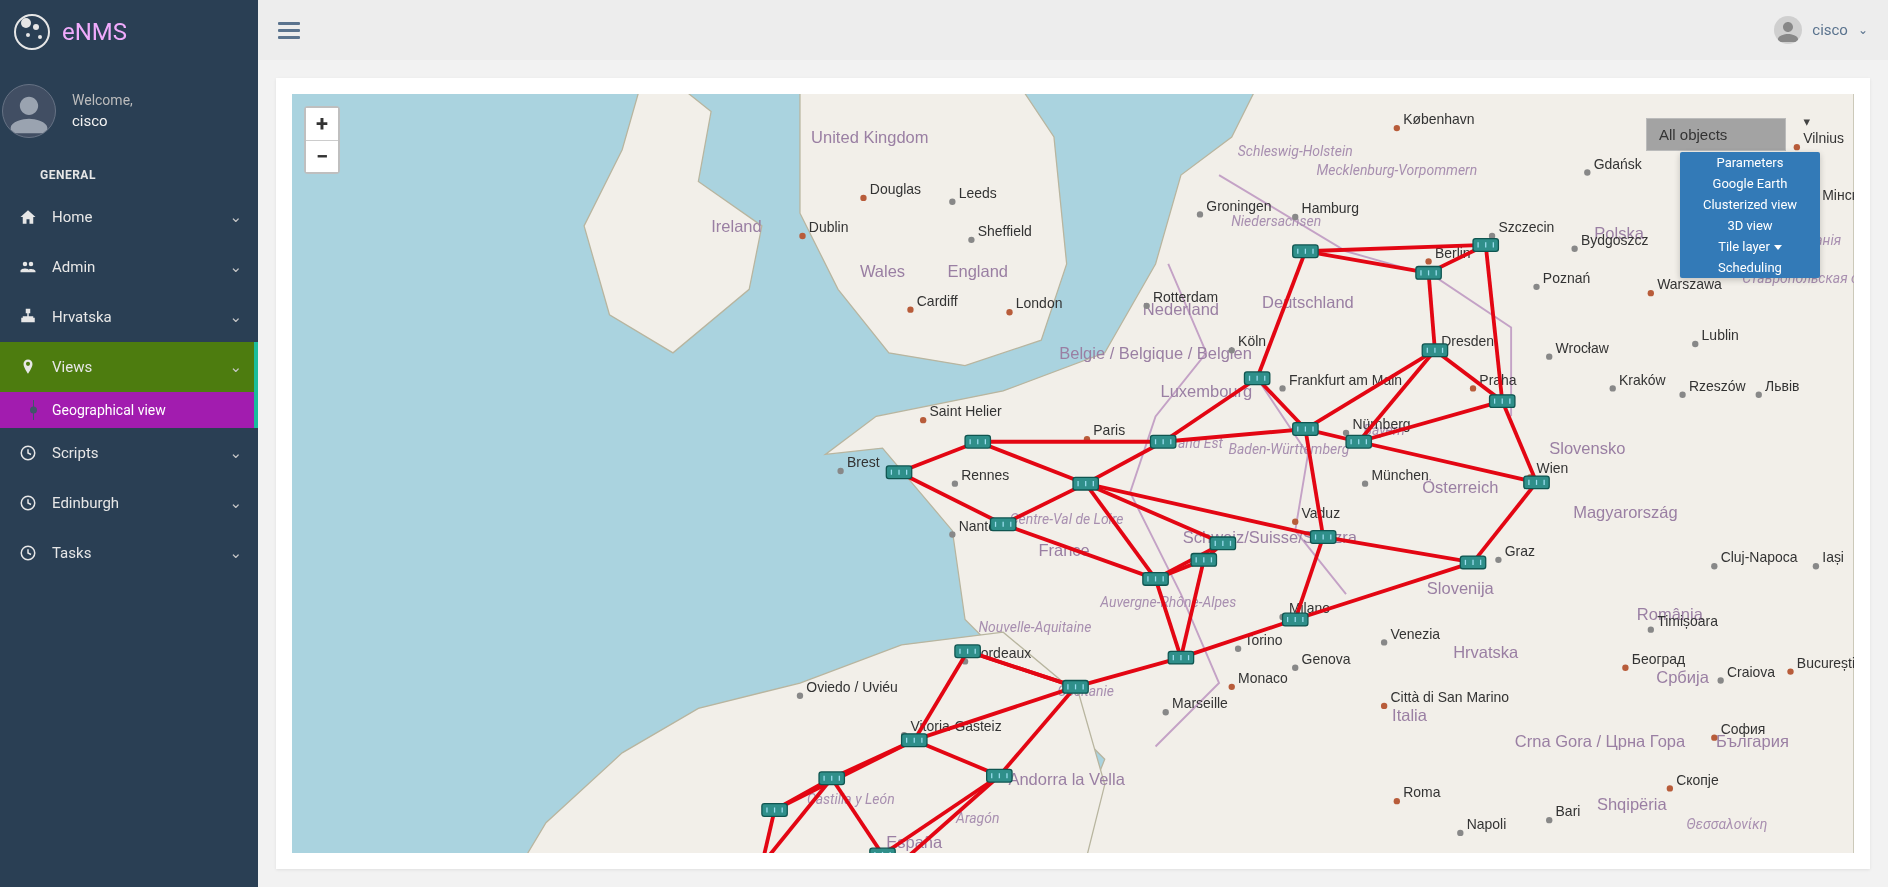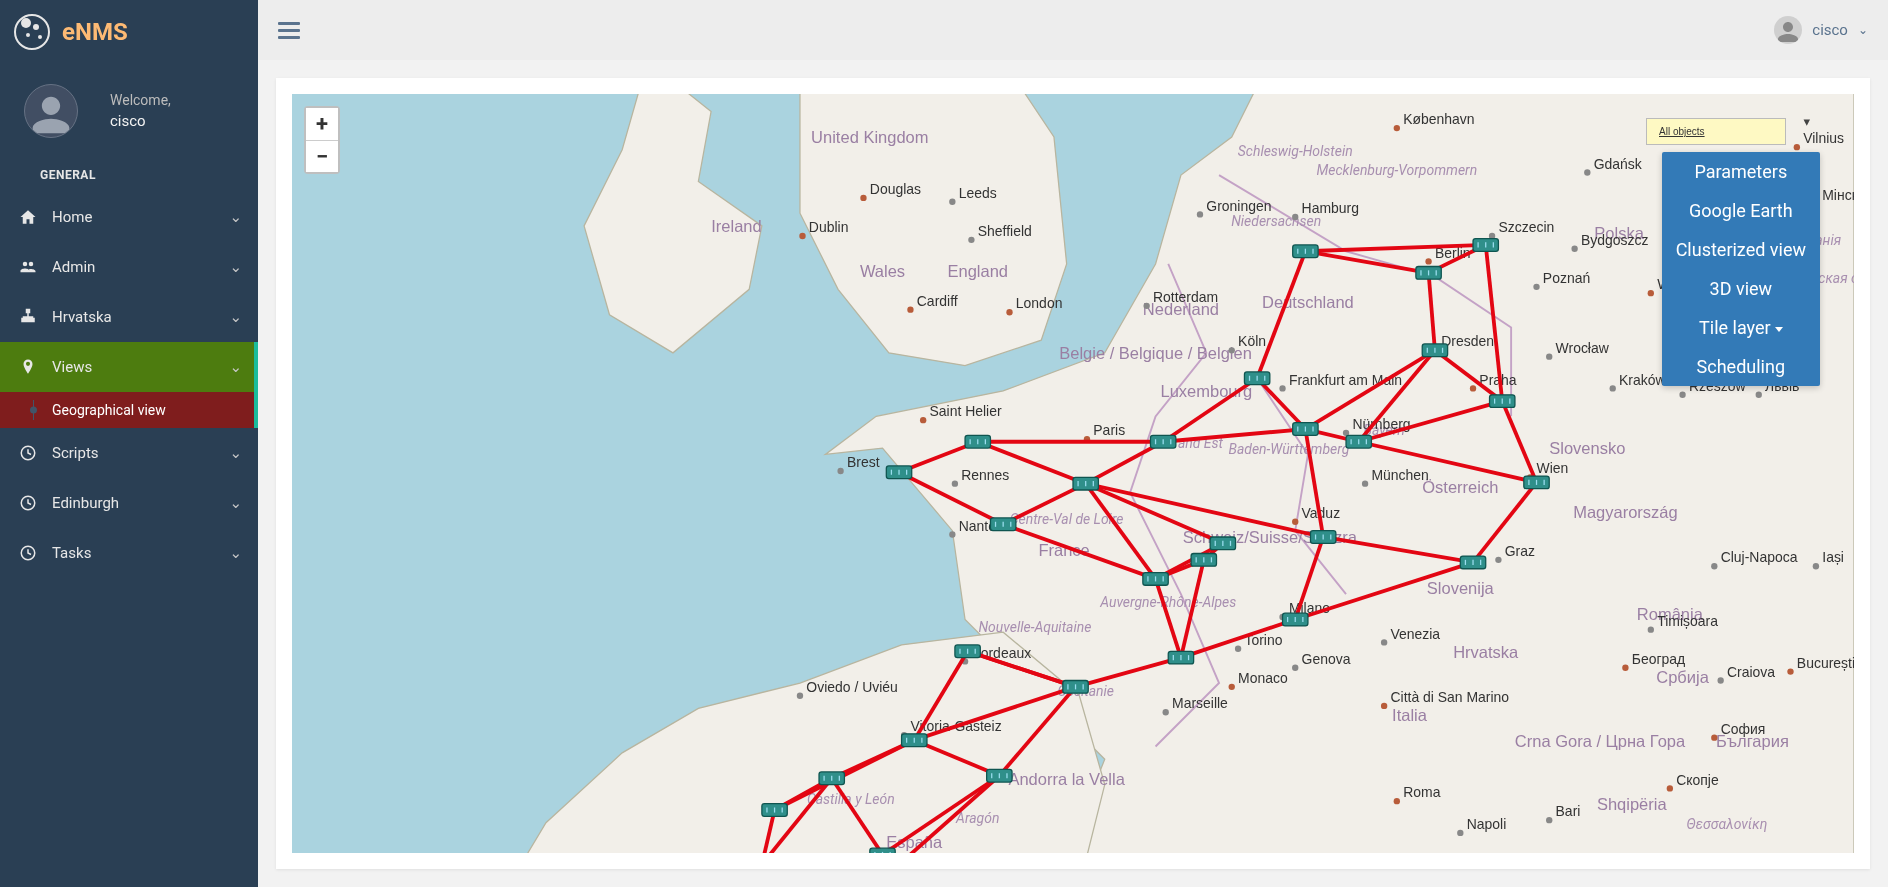--- a/index.html
+++ b/index.html
@@ -4,37 +4,37 @@
 <style>
   * { box-sizing: border-box; margin: 0; padding: 0; }
   html, body { height: 100%; font-family: -apple-system, BlinkMacSystemFont, "Segoe UI", Roboto, sans-serif; overflow: hidden; }
   body { display: flex; background: #f2f2f2; }
 
   
   .sidebar { width: 258px; background: #2a3f54; color: #e7e7e7; display: flex; flex-direction: column; flex-shrink: 0; }
   .brand { display: flex; align-items: center; gap: 12px; padding: 14px 16px 14px 14px; }
   .brand-logo { width: 36px; height: 36px; border: 2px solid #e6e6e6; border-radius: 50%; position: relative; }
   .brand-logo::before { content: ""; position: absolute; width: 10px; height: 10px; border-radius: 50%; background: #e6e6e6; top: 2px; left: 5px; box-shadow: 10px 4px 0 -2px #e6e6e6, 2px 12px 0 -3px #e6e6e6, 14px 14px 0 -3px #e6e6e6; }
-  .brand-name { font-size: 24px; color: #fdba74; font-weight: 700; }
-
-  .user-block { display: flex; align-items: center; gap: 32px; padding: 20px 16px 24px 24px; }
+  .brand-name { font-size: 24px; color: #f0abfc; font-weight: 400; }
+
+  .user-block { display: flex; align-items: center; gap: 16px; padding: 20px 16px 24px 2px; }
   .avatar { width: 54px; height: 54px; border-radius: 50%; background: #414e63; border: 1px solid #667284; display: flex; align-items: flex-end; justify-content: center; overflow: hidden; }
   .avatar svg { width: 44px; height: 44px; fill: #9aa3b0; }
   .welcome-label { font-size: 14px; color: #bcbcbc; }
   .welcome-user { font-size: 15px; color: #f2f2f2; margin-top: 4px; }
 
   .section-header { padding: 6px 16px 10px 16px; font-size: 12px; font-weight: 700; letter-spacing: 0.5px; color: #e6e6e6; margin-left: 24px; }
 
   .menu { list-style: none; }
   .menu-item { display: flex; align-items: flex-end; padding: 16px 16px 16px 18px; color: #e7e7e7; font-size: 15px; cursor: pointer; position: relative; }
   .menu-item .icon { width: 20px; display: inline-flex; justify-content: center; margin-right: 14px; }
   .menu-item .chev { margin-left: auto; font-size: 15px; color: #c9c9c9; }
   .menu-item.active { background: #4d7c0f; }
   .menu-item.active::after { content: ""; position: absolute; right: 0; top: 0; bottom: 0; width: 4px; background: #1abc9c; }
-  .submenu { list-style: none; background: #7f1d1d; position: relative; }
+  .submenu { list-style: none; background: #a21caf; position: relative; }
   .submenu::before { content: ""; position: absolute; left: 33px; top: 8px; bottom: 8px; width: 1px; background: #415569; }
   .submenu li { padding: 10px 16px 10px 52px; font-size: 14px; color: #c9d3dd; cursor: pointer; position: relative; }
   .submenu li::before { content: ""; position: absolute; left: 30px; top: 50%; width: 7px; height: 7px; border-radius: 50%; background: #415569; transform: translateY(-50%); }
   .submenu li.sel { color: #fff; }
   .submenu-wrap { position: relative; }
   .submenu-wrap::after { content: ""; position: absolute; right: 0; top: 0; bottom: 0; width: 4px; background: #1abc9c; }
 
   .icon svg { width: 18px; height: 18px; fill: #e7e7e7; }
 
   
@@ -47,26 +47,26 @@
   .user-mini svg { width: 24px; height: 24px; fill: #888; }
 
   .content { flex: 1; padding: 18px; min-height: 0; }
   .card { background: #fff; height: 100%; padding: 16px; box-shadow: 0 1px 3px rgba(0,0,0,.08); }
   .map-wrap { position: relative; height: 100%; overflow: hidden; }
 
   .zoom-ctrl { position: absolute; left: 12px; top: 12px; z-index: 30; background: #fff; border: 2px solid rgba(0,0,0,.25); border-radius: 4px; }
   .zoom-ctrl button { display: block; width: 32px; height: 32px; background: #fff; border: none; font-size: 22px; font-weight: 700; color: #333; cursor: pointer; line-height: 30px; font-family: inherit; }
   .zoom-ctrl button + button { border-top: 1px solid #ccc; }
 
-  .filter-sel { position: absolute; right: 34px; top: 12px; z-index: 30; background: #fef9c3; border: 1px solid #bbb; padding: 7px 28px 7px 12px; font-size: 10px; color: #333; min-width: 140px; appearance: none; text-decoration: underline; }
+  .filter-sel { position: absolute; right: 34px; top: 12px; z-index: 30; background: #a3a3a3; border: 1px solid #bbb; padding: 7px 28px 7px 12px; font-size: 15px; color: #333; min-width: 140px; appearance: none; }
   .filter-sel-wrap { position: absolute; right: 34px; top: 12px; z-index: 30; }
   .filter-sel-wrap::after { content: "▾"; position: absolute; right: 10px; top: 8px; color: #444; pointer-events: none; font-size: 13px; }
 
   .action-panel { position: absolute; right: 34px; top: 58px; z-index: 30; background: #337ab7; border-radius: 2px; box-shadow: 0 2px 6px rgba(0,0,0,.2); min-width: 140px; }
-  .action-panel div { padding: 9px 14px; color: #fff; font-size: 18px; text-align: center; cursor: pointer; }
+  .action-panel div { padding: 3px 14px; color: #fff; font-size: 13px; text-align: center; cursor: pointer; }
   .caret-dn { display: inline-block; margin-left: 4px; border-top: 5px solid #fff; border-left: 4px solid transparent; border-right: 4px solid transparent; vertical-align: middle; }
 
   
   .map-svg { width: 100%; height: 100%; display: block; }
   .sea { fill: #aad3df; }
   .land { fill: #f2efe9; stroke: #b8b59f; stroke-width: 1; }
   .border { stroke: #c4a2c6; stroke-width: 1.5; fill: none; }
   .city { font-size: 11px; fill: #333; font-family: sans-serif; }
   .country { font-size: 13px; fill: #9a7fa3; font-family: sans-serif; font-weight: 500; }
   .region { font-size: 11px; fill: #a88fb0; font-style: italic; }

